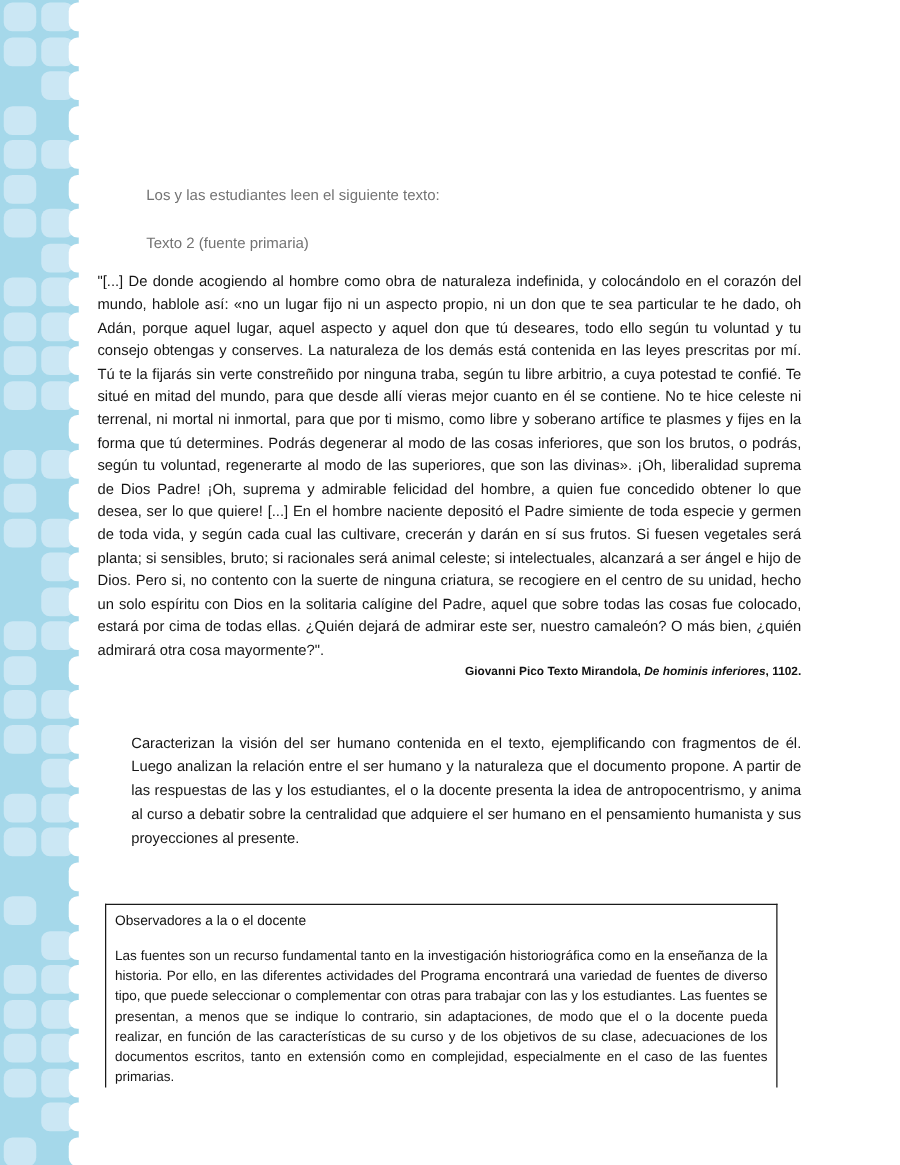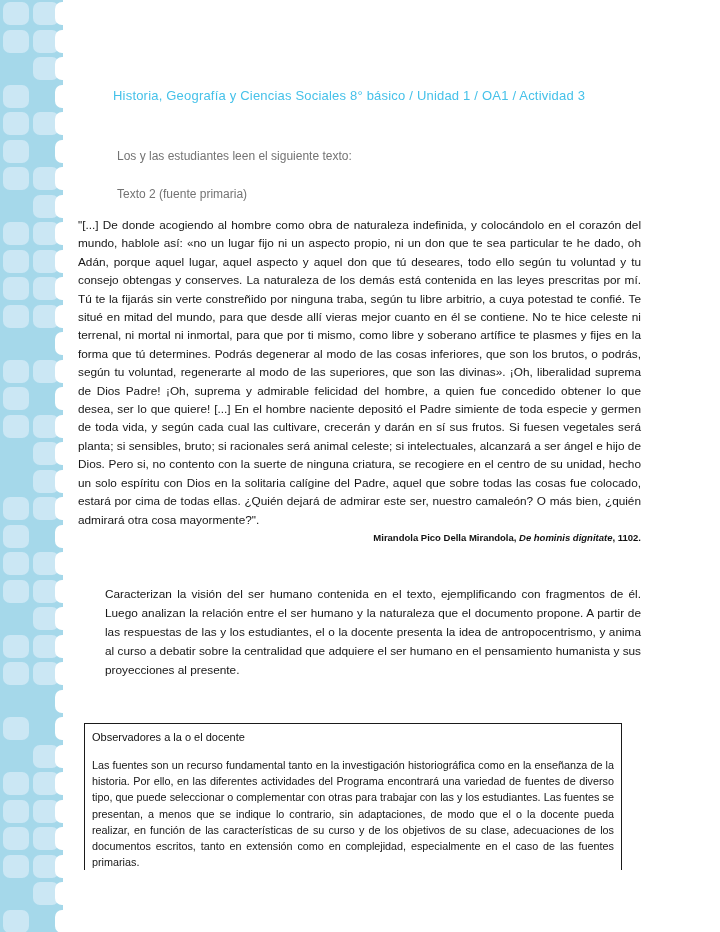--- a/index.html
+++ b/index.html
@@ -188,29 +188,28 @@
       <div class="pat-sq pat-white" style="left: 55px; top: 827px;"></div>
       <div class="pat-sq pat-light" style="left: 3px; top: 854.5px;"></div>
       <div class="pat-sq pat-light" style="left: 33px; top: 854.5px;"></div>
       <div class="pat-sq pat-white" style="left: 55px; top: 854.5px;"></div>
       <div class="pat-sq pat-light" style="left: 33px; top: 882px;"></div>
       <div class="pat-sq pat-white" style="left: 55px; top: 882px;"></div>
       <div class="pat-sq pat-light" style="left: 3px; top: 909.5px;"></div>
       <div class="pat-sq pat-white" style="left: 55px; top: 909.5px;"></div>
     </div>
 
-  <div id="breadcrumb" class="abs">Historia, Geografía y Ciencias Sociales 8° básico / Unidad 1 / OA1 / Actividad 3</div>
 
   <div id="intro-1" class="abs intro-line">Los y las estudiantes leen el siguiente texto:</div>
 
   <div id="intro-2" class="abs intro-line">Texto 2 (fuente primaria)</div>
 
   <div id="quote-wrap" class="abs">
     <div id="quote-body">"[...] De donde acogiendo al hombre como obra de naturaleza indefinida, y colocándolo en el corazón del mundo, hablole así: «no un lugar fijo ni un aspecto propio, ni un don que te sea particular te he dado, oh Adán, porque aquel lugar, aquel aspecto y aquel don que tú deseares, todo ello según tu voluntad y tu consejo obtengas y conserves. La naturaleza de los demás está contenida en las leyes prescritas por mí. Tú te la fijarás sin verte constreñido por ninguna traba, según tu libre arbitrio, a cuya potestad te confié. Te situé en mitad del mundo, para que desde allí vieras mejor cuanto en él se contiene. No te hice celeste ni terrenal, ni mortal ni inmortal, para que por ti mismo, como libre y soberano artífice te plasmes y fijes en la forma que tú determines. Podrás degenerar al modo de las cosas inferiores, que son los brutos, o podrás, según tu voluntad, regenerarte al modo de las superiores, que son las divinas». ¡Oh, liberalidad suprema de Dios Padre! ¡Oh, suprema y admirable felicidad del hombre, a quien fue concedido obtener lo que desea, ser lo que quiere! [...] En el hombre naciente depositó el Padre simiente de toda especie y germen de toda vida, y según cada cual las cultivare, crecerán y darán en sí sus frutos. Si fuesen vegetales será planta; si sensibles, bruto; si racionales será animal celeste; si intelectuales, alcanzará a ser ángel e hijo de Dios. Pero si, no contento con la suerte de ninguna criatura, se recogiere en el centro de su unidad, hecho un solo espíritu con Dios en la solitaria calígine del Padre, aquel que sobre todas las cosas fue colocado, estará por cima de todas ellas. ¿Quién dejará de admirar este ser, nuestro camaleón? O más bien, ¿quién admirará otra cosa mayormente?".</div>
-    <div id="quote-attrib"><span>Mirandola Pico Della Mirandola, </span><span class="work">De hominis dignitate</span><span>, 1102.</span></div>
+    <div id="quote-attrib"><span>Giovanni Pico Texto Mirandola, </span><span class="work">De hominis inferiores</span><span>, 1102.</span></div>
   </div>
 
   <div id="activity-desc" class="abs">Caracterizan la visión del ser humano contenida en el texto, ejemplificando con fragmentos de él. Luego analizan la relación entre el ser humano y la naturaleza que el documento propone. A partir de las respuestas de las y los estudiantes, el o la docente presenta la idea de antropocentrismo, y anima al curso a debatir sobre la centralidad que adquiere el ser humano en el pensamiento humanista y sus proyecciones al presente.</div>
 
   <div id="teacher-box" class="abs">
     <div id="teacher-box-title">Observadores a la o el docente</div>
     <div id="teacher-box-body">Las fuentes son un recurso fundamental tanto en la investigación historiográfica como en la enseñanza de la historia. Por ello, en las diferentes actividades del Programa encontrará una variedad de fuentes de diverso tipo, que puede seleccionar o complementar con otras para trabajar con las y los estudiantes. Las fuentes se presentan, a menos que se indique lo contrario, sin adaptaciones, de modo que el o la docente pueda realizar, en función de las características de su curso y de los objetivos de su clase, adecuaciones de los documentos escritos, tanto en extensión como en complejidad, especialmente en el caso de las fuentes primarias.</div>
   </div>
 
 </div>

